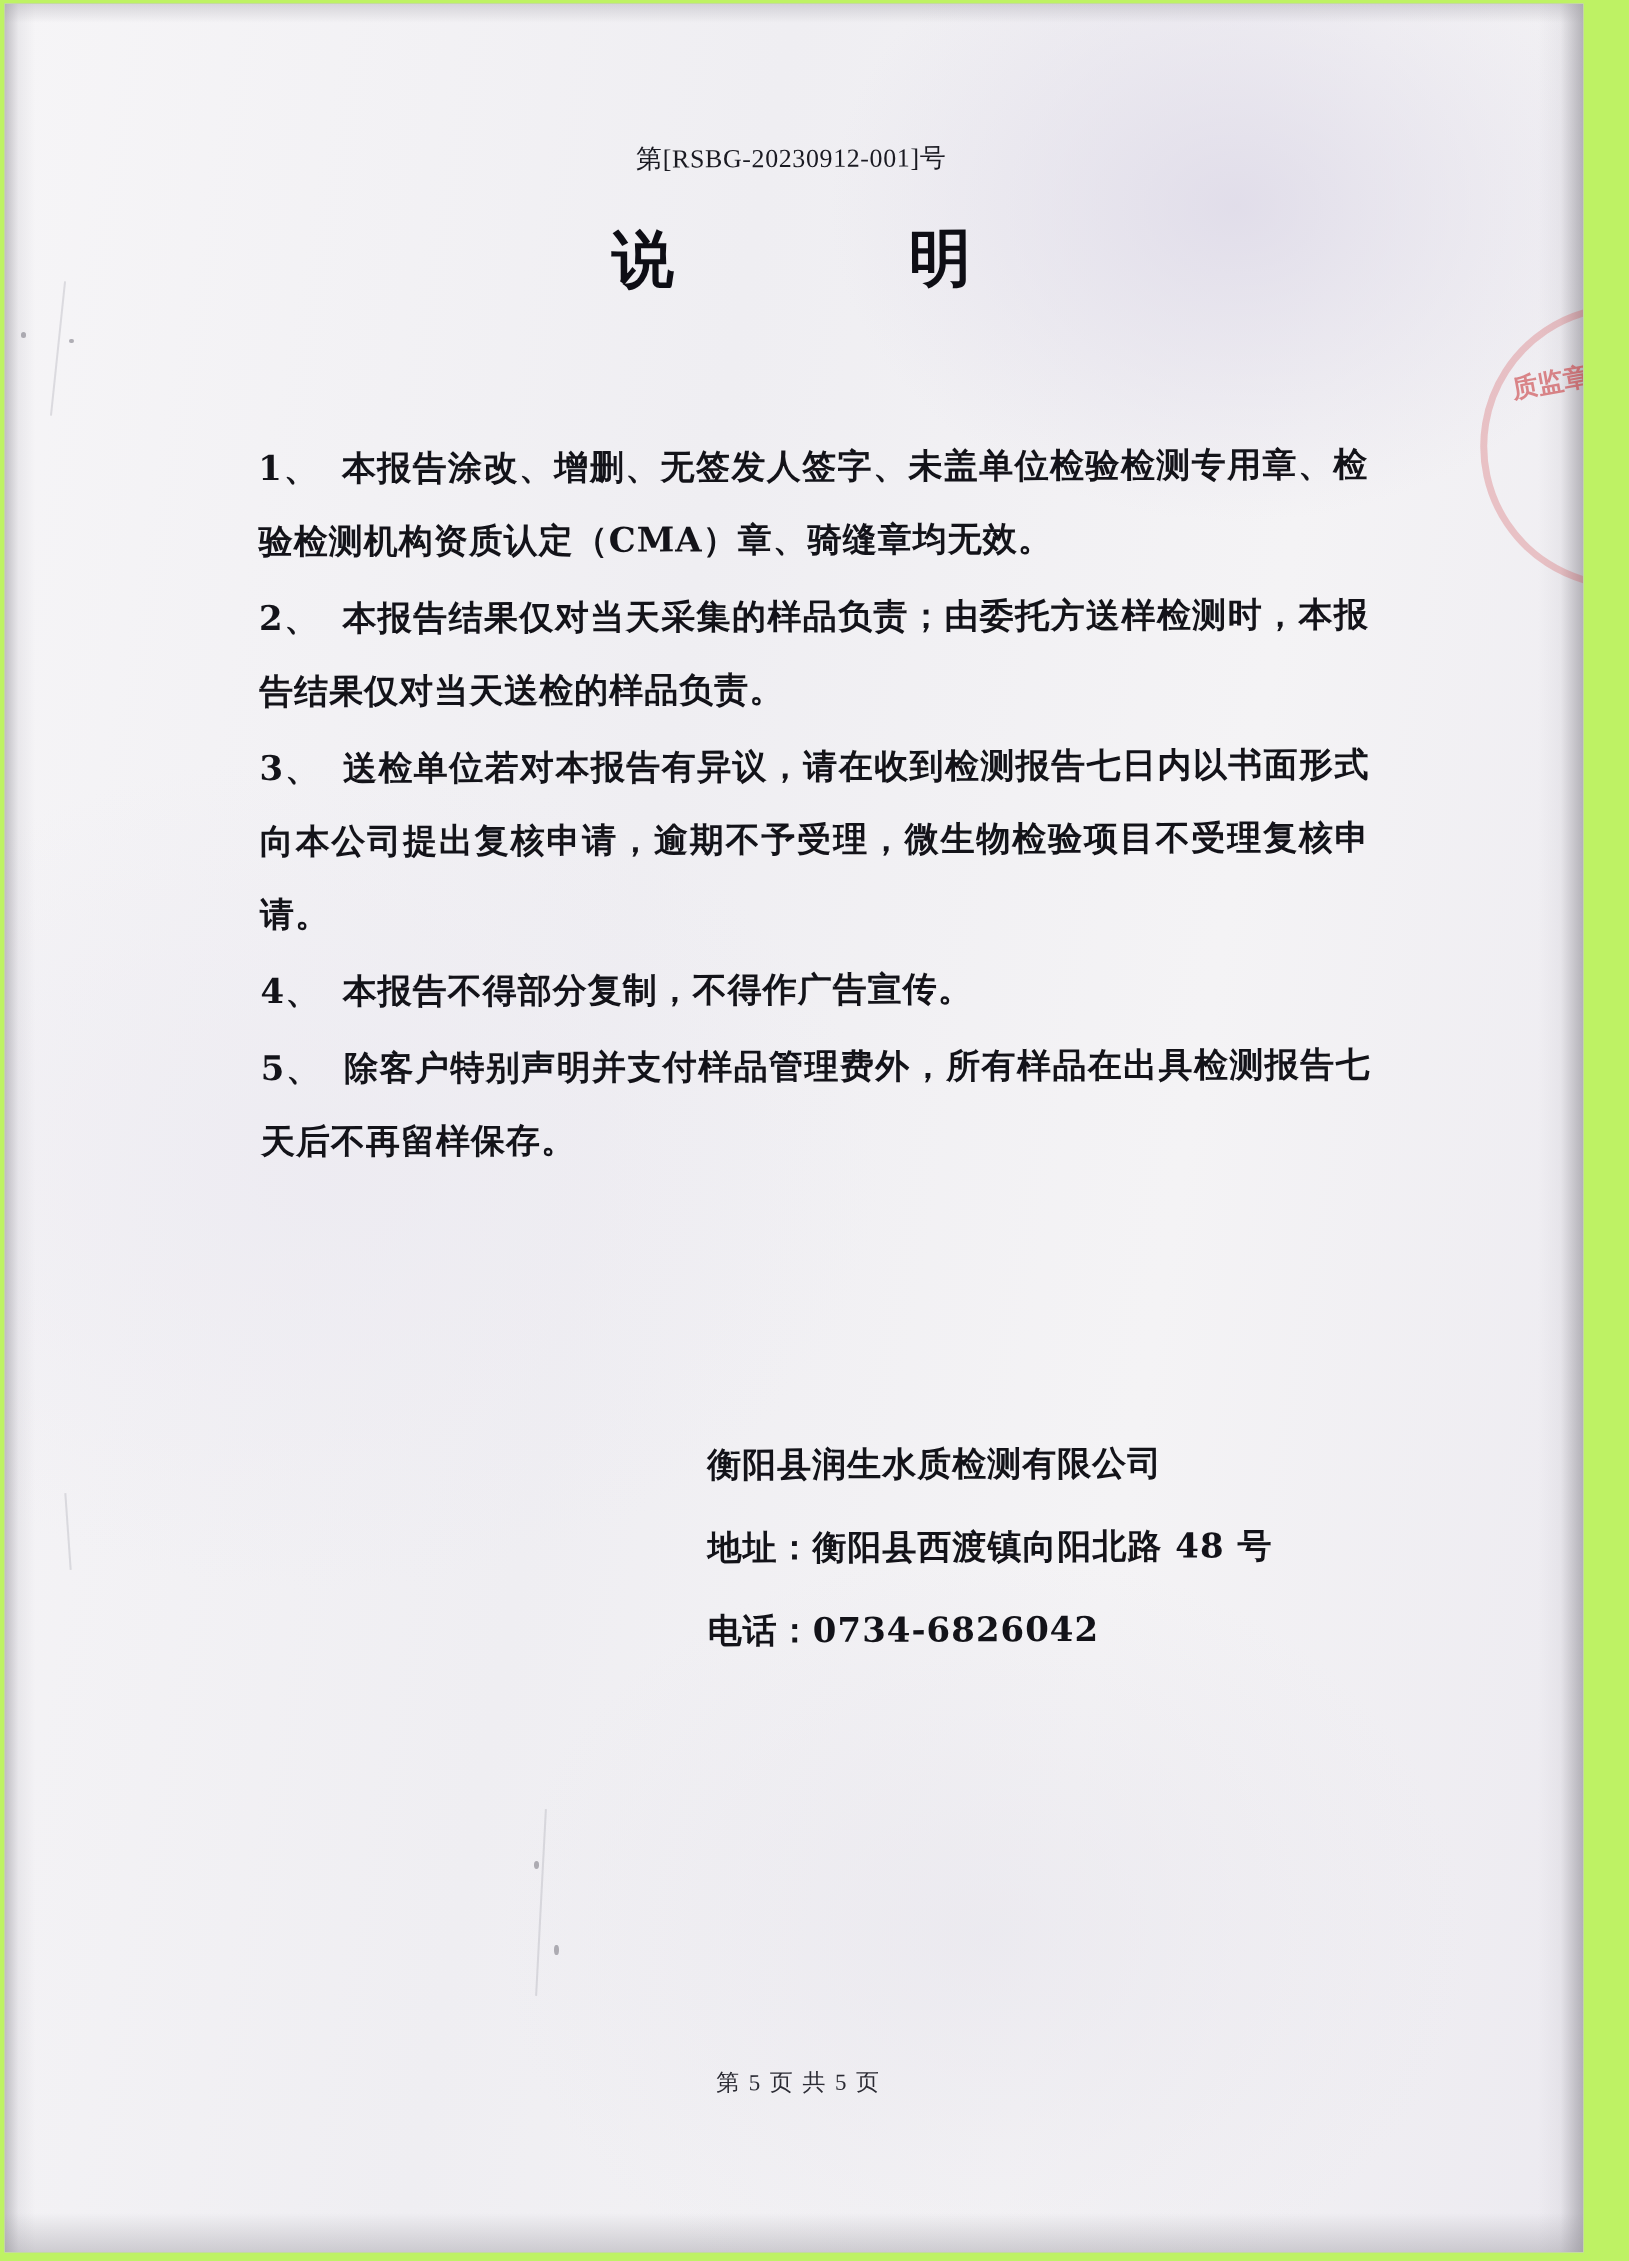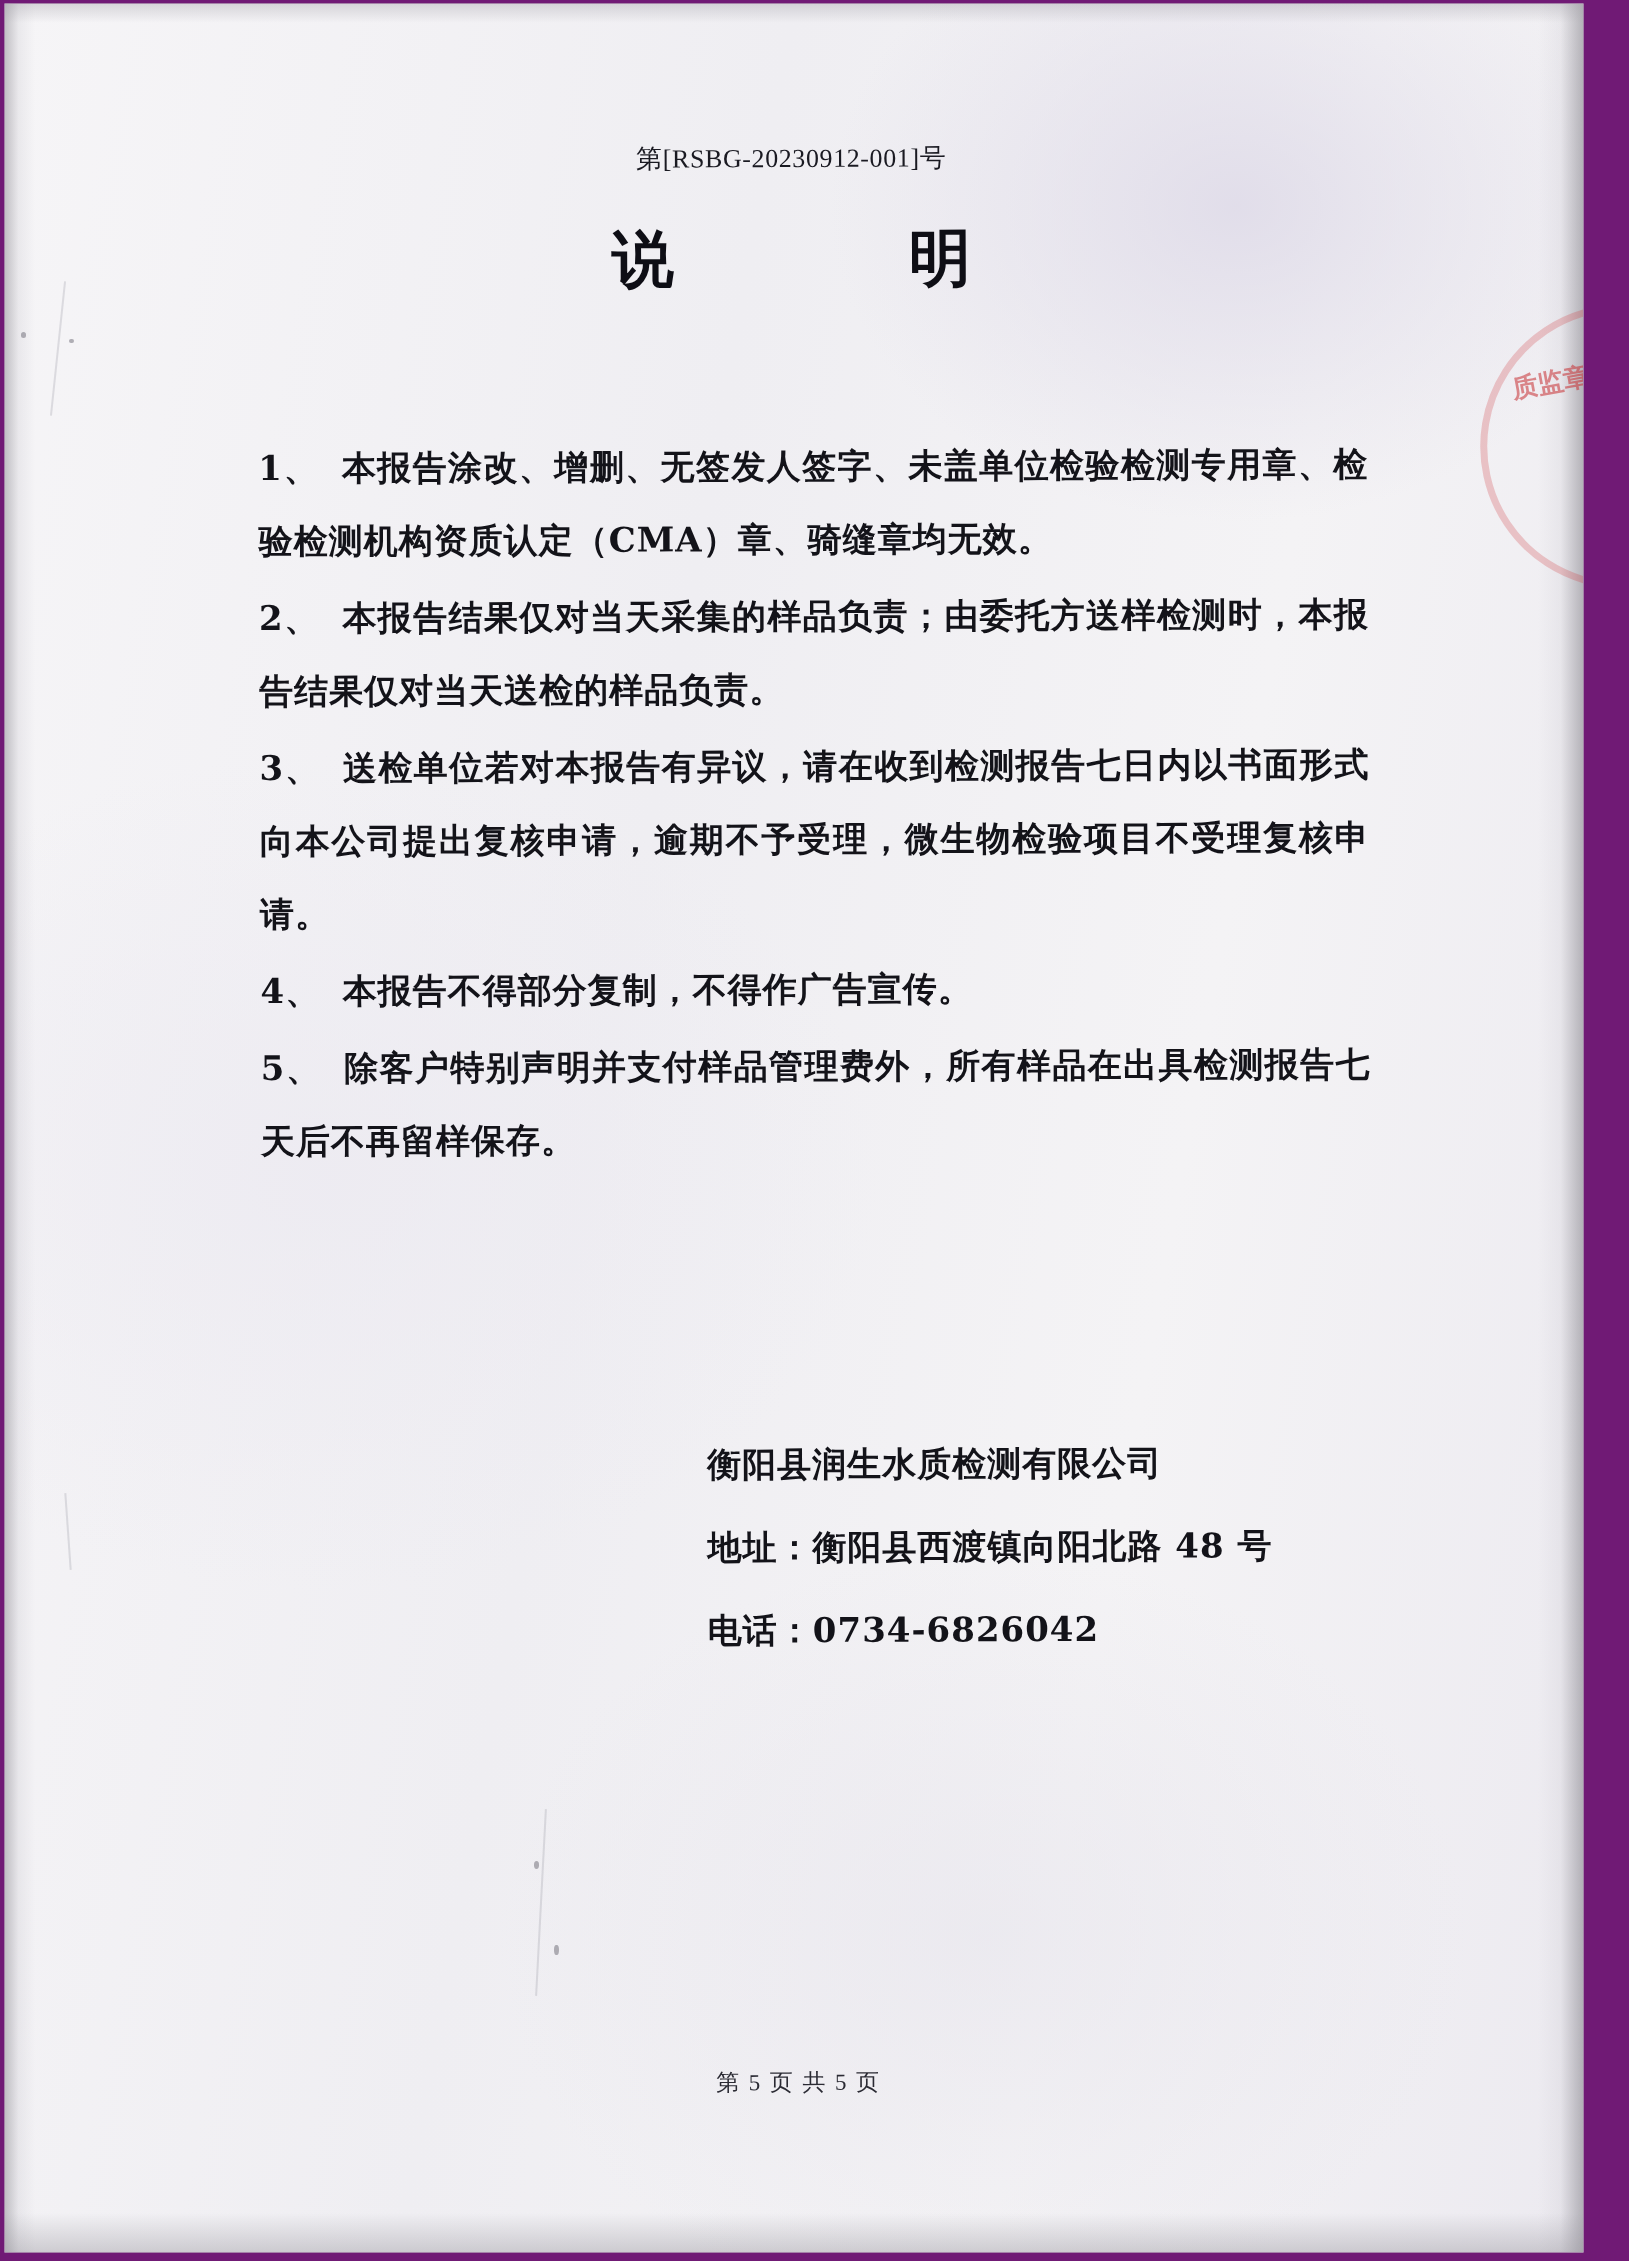--- a/index.html
+++ b/index.html
@@ -12,21 +12,21 @@
     height: 2261px;
     overflow: hidden;
     font-family: "Liberation Serif", serif;
   }
 
   
   .scan-root {
     position: relative;
     width: 1630px;
     height: 2261px;
-    background: #701a75;
+    background: #bef264;
   }
 
   
   .paper {
     position: absolute;
     left: 5.2px;
     top: 3.9px;
     width: 1578px;
     height: 2248px;
     background: #f3f2f4;

